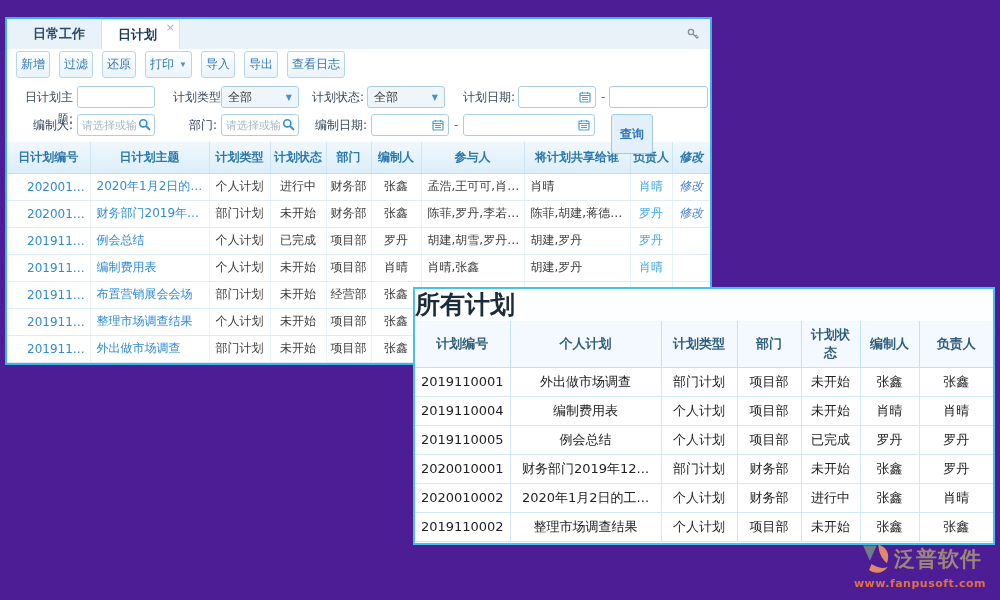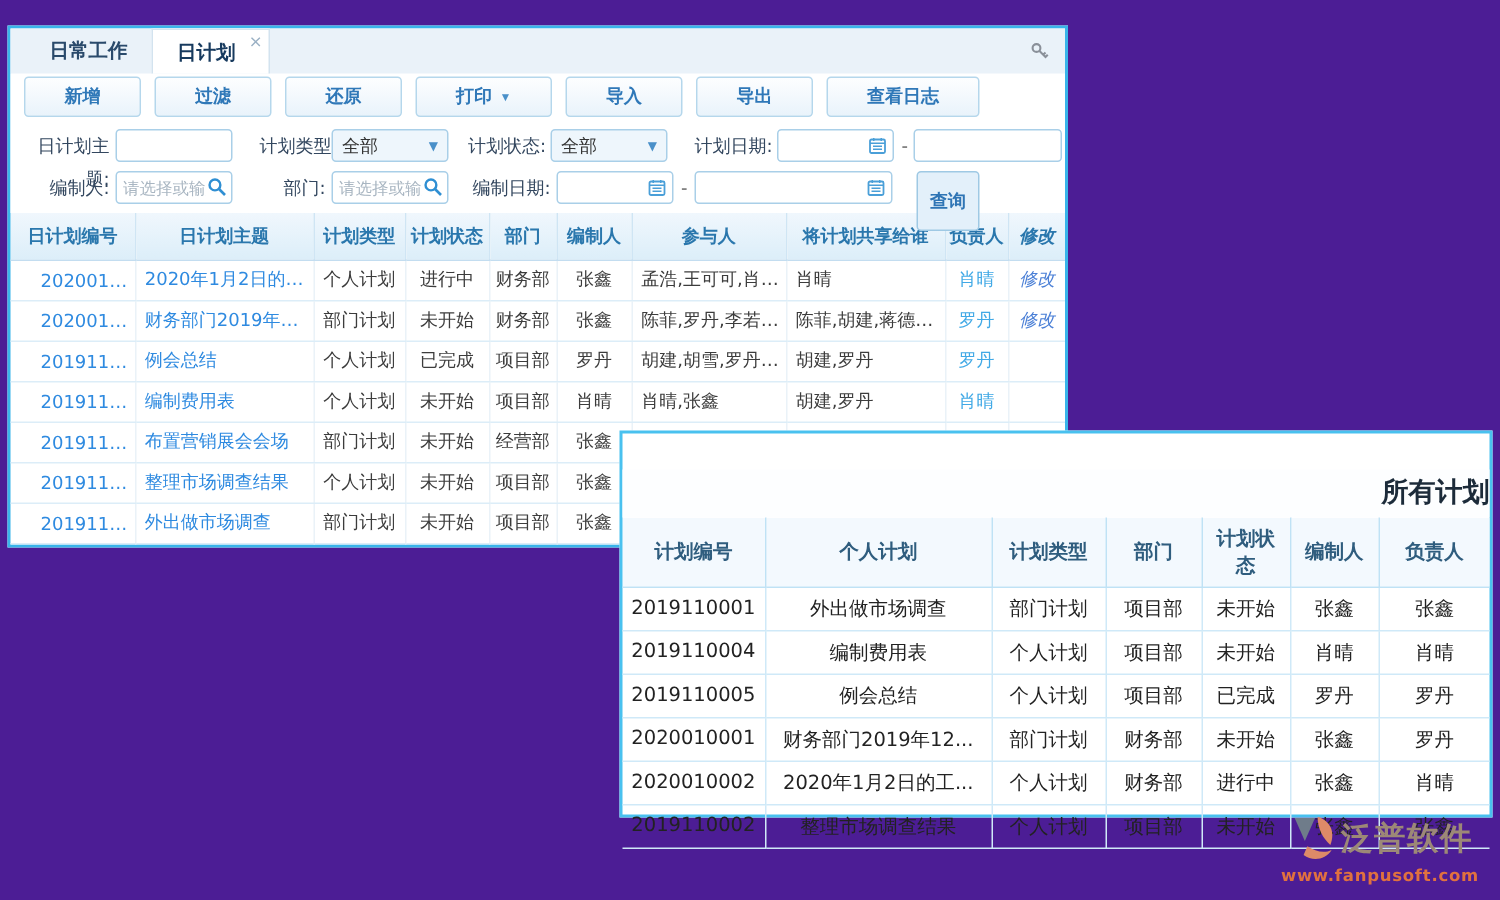--- a/index.html
+++ b/index.html
@@ -16,22 +16,22 @@
     color:#2a4a6b; font-weight:bold; cursor:pointer; }
   .tab.active { background:#fff; border:1px solid #d3e3ef; border-bottom:none;
     position:relative; color:#173a5e; padding-right:22px; }
   .tab .close { position:absolute; top:1px; right:4px; font-size:11px;
     color:#9ab0c4; font-weight:normal; cursor:pointer; }
   .keyicon { position:absolute; right:10px; top:8px; cursor:pointer; }
 
   .toolbar { height:31px; display:flex; align-items:center; gap:9px;
     padding:0 9px; background:#fff; }
   .tbtn { background:linear-gradient(#fdfeff,#e9f3fb); border:1px solid #b5d7ec;
-    border-radius:3px; color:#2f78b8; font-size:12px; padding:4px 26px;
-    cursor:pointer; display:flex; align-items:center; gap:5px; font-weight:bold; }
+    border-radius:3px; color:#2f78b8; font-size:12px; padding:4px 4px;
+    cursor:pointer; display:flex; align-items:center; gap:5px; font-weight:normal; }
   .caret { font-size:8px; color:#4a90c9; }
 
   .filters { position:relative; height:62px; font-size:12px; color:#33475f;
     background:#fff; }
   .f-lbl { position:absolute; text-align:right; line-height:22px; height:22px; }
   .f-inp, .f-date { position:absolute; height:22px; border:1px solid #a9cfe8;
     border-radius:3px; background:#fff; }
   .f-sel { position:absolute; height:22px; border:1px solid #a9cfe8;
     border-radius:3px; background:#eef6fc; display:flex; align-items:center;
     justify-content:space-between; padding:0 6px; color:#333; cursor:pointer; }
@@ -60,22 +60,22 @@
     cursor:default; }
   .grid1 td.c-id { color:#2e8ae0; text-align:left; padding-left:20px; cursor:pointer; }
   .grid1 td.c-subject { color:#2e8ae0; text-align:left; padding-left:6px; cursor:pointer; }
   .grid1 td.c-part, .grid1 td.c-share { text-align:left; padding-left:6px; }
   .grid1 td.c-owner { color:#41a9e6; cursor:pointer; }
   .grid1 td.c-modify { color:#4a7fd6; cursor:pointer; }
 
   
   .panel2 { position:absolute; left:413px; top:287px; width:582px; height:258px;
     border:2px solid #49c1ef; background:#fff; z-index:2; }
-  .p2-title { height:32px; line-height:32px; text-align:right; font-size:18px;
-    font-weight:bold; color:#1c2b3a; background:#fdfeff;margin-top:24px; }
+  .p2-title { height:32px; line-height:32px; text-align:left; font-size:25px;
+    font-weight:bold; color:#1c2b3a; background:#fdfeff; }
   table.grid2 { width:100%; border-collapse:collapse; table-layout:fixed;
     font-size:13px; }
   .grid2 th { height:46px; background:#f3f9fe; color:#2f5d7e; font-weight:bold;
     border:1px solid #bfe2f5; padding:0 4px; overflow:hidden; }
   .grid2 td { height:29px; border:1px solid #cfe9f8; text-align:center;
     color:#222; overflow:hidden; white-space:nowrap; text-overflow:ellipsis;
     padding:0 4px; }
   .grid2 tr > *:first-child { border-left:none; }
   .grid2 tr > *:last-child { border-right:none; }
   .grid2 thead tr > * { border-top:none; }

